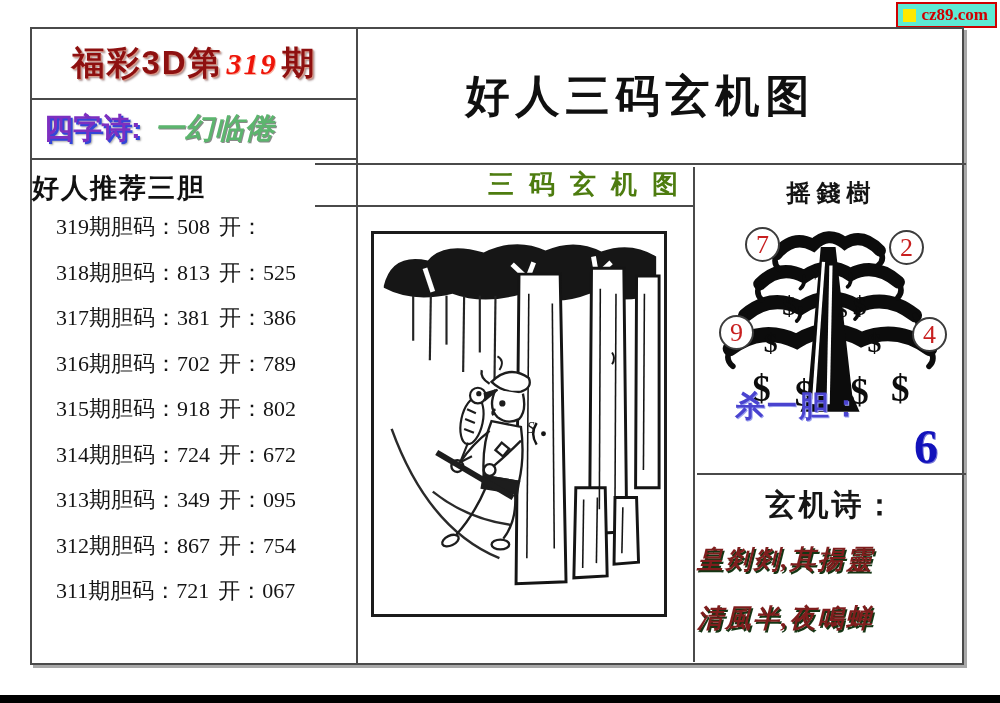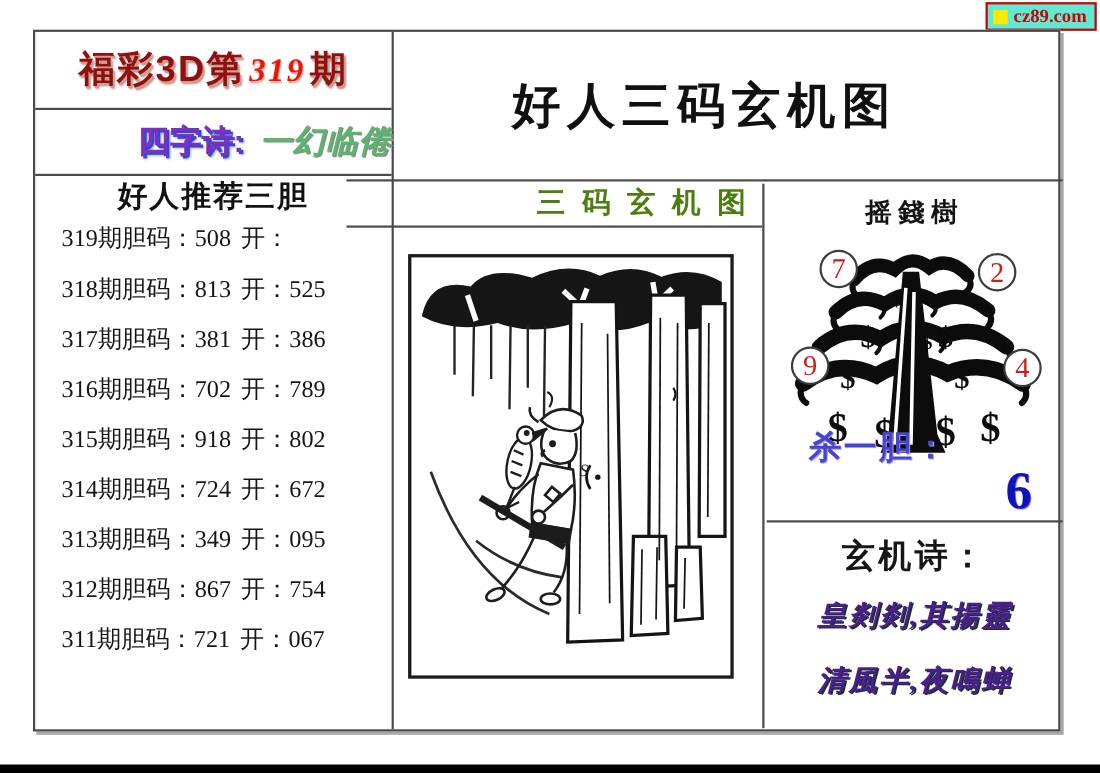--- a/index.html
+++ b/index.html
@@ -16,26 +16,26 @@
   .frame { position:absolute; left:30px; top:27px; width:934px; height:638px;
     border:2px solid #4a4a4a; background:#fff; box-shadow:3px 3px 0 #a8a8a8; }
 
   
   .left-col { position:absolute; left:0; top:0; width:326px; height:100%; border-right:2px solid #4a4a4a; }
   .issue-cell { height:71px; border-bottom:2px solid #4a4a4a; display:flex; align-items:center; justify-content:center; }
   .issue-title { font:bold 33px "Liberation Sans", sans-serif; color:#8e1010; letter-spacing:2px; white-space:nowrap;
     text-shadow:1px 1px 0 #d89a8a, 2px 2px 2px rgba(60,0,0,.45); }
   .issue-title .num { color:#ee1409; font-style:italic; font-family:"Liberation Serif", serif; font-size:30px;
     text-shadow:1px 1px 0 #f8b0a0; padding:0 4px; }
-  .poem-cell { height:60px; border-bottom:2px solid #4a4a4a; display:flex; align-items:center; padding-left:12px; gap:14px;justify-content:flex-end; }
+  .poem-cell { height:60px; border-bottom:2px solid #4a4a4a; display:flex; align-items:center; padding-left:12px; gap:14px; }
   .poem-label { font:bold 29px "Liberation Sans", sans-serif; color:#7d2fc0;
     text-shadow:2px 2px 0 #3346d8, 3px 3px 2px rgba(0,0,0,.35); }
   .poem-script { font:bold italic 29px "Liberation Serif", serif; color:#5cb56e;
     text-shadow:1px 1px 0 #8a8a8a; letter-spacing:1px; }
-  .rec-title { margin-top:0; text-align:center; font:bold 27px "Liberation Sans", sans-serif; color:#111; letter-spacing:2px; }
+  .rec-title { margin-top:10px; font:bold 27px "Liberation Sans", sans-serif; color:#111; letter-spacing:2px; }
   .rec-rows { margin-top:6px; padding-left:24px; }
   .rec-row { height:45.5px; line-height:45.5px; font:22px "Liberation Serif", serif; color:#151515; white-space:nowrap; }
   .rec-row .sp { display:inline-block; width:9px; }
 
   
   .main-title-cell { position:absolute; left:283px; top:0; width:651px; height:136px; border-bottom:2px solid #4a4a4a;
     display:flex; align-items:center; justify-content:center; }
   .main-title { font:bold 44px "Liberation Sans", sans-serif; color:#101010; letter-spacing:6px; }
 
   
@@ -56,21 +56,21 @@
   .tn-7 { left:48px; top:50px; } .tn-2 { left:192px; top:53px; }
   .tn-9 { left:22px; top:138px; } .tn-4 { left:215px; top:140px; }
   .kill-row { position:absolute; left:0; bottom:6px; width:100%; display:flex; align-items:baseline; padding:0 28px 0 38px;flex-direction:column; }
   .kill-label { font:bold 30px "Liberation Sans", sans-serif; color:#4a43cf; letter-spacing:2px;
     text-shadow:1px 1px 0 #9aa0ee; }
   .kill-value { margin-left:auto; font:bold 48px "Liberation Serif", serif; color:#1212bb; line-height:40px;
     text-shadow:1px 1px 0 #7878d8; }
 
   .mystery-section { position:relative; height:195px; }
   .mystery-title { margin-top:10px; text-align:center; font:bold 30px "Liberation Sans", sans-serif; color:#161616; letter-spacing:3px; }
-  .mystery-line { text-align:center; font:bold italic 26px "Liberation Serif", serif; color:#4c1d95;
+  .mystery-line { font:bold italic 26px "Liberation Serif", serif; color:#7f1d1d;
     text-shadow:1.5px 1.5px 0 #143614; letter-spacing:2px; }
   .ml-1 { margin-top:16px; } .ml-2 { margin-top:24px;font-style:italic; }
 
   .bottom-bar { position:absolute; left:0; bottom:0; width:1000px; height:8px; background:#000; }
 </style>
 </head>
 <body>
 
 <div class="screen">
 

